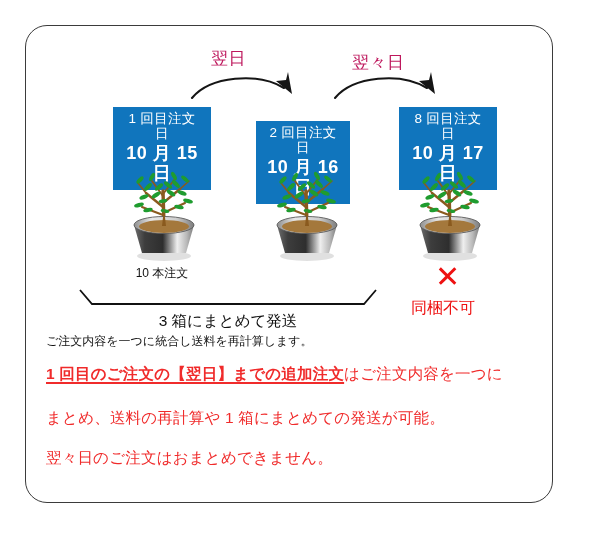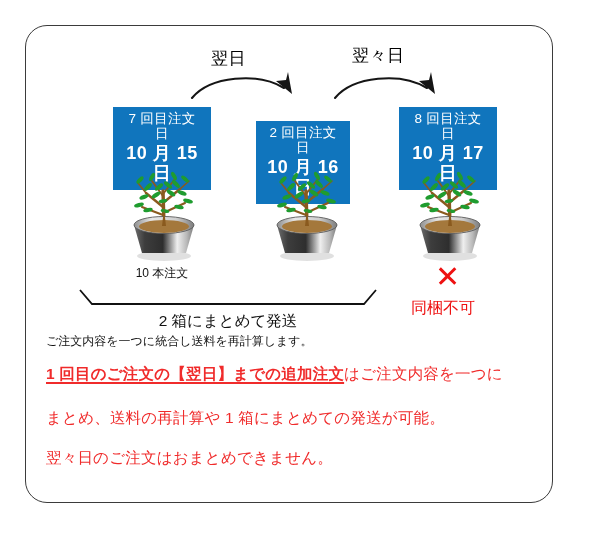--- a/index.html
+++ b/index.html
@@ -27,21 +27,21 @@
     height: 478px;
     border: 1.6px solid #3b3b3b;
     border-radius: 22px;
     box-sizing: border-box;
     background: #ffffff;
   }
   .arrow-label {
     position: absolute;
     font-size: 17px;
     font-weight: 400;
-    color: #000000;
+    color: #be185d;
     letter-spacing: 0.5px;
     white-space: nowrap;
   }
   .arrow-svg { position: absolute; }
 
   
   .chip {
     position: absolute;
     background: #1075bd;
     color: #ffffff;
@@ -131,28 +131,28 @@
 <div id="root">
 
   <div class="frame"></div>
 
   <div class="arrow-label" style="left:211px; top:47px;">翌日</div>
   <svg class="arrow-svg" style="left:188px; top:68px;" width="110" height="36" viewBox="0 0 110 36">
     <path d="M4,30 C 22,8 70,4 96,20" stroke="#151515" stroke-width="2.1" fill="none" stroke-linecap="round"></path>
     <path d="M104,26 L 88,13 L 98,12 L 100,4 Z" fill="#151515"></path>
   </svg>
 
-  <div class="arrow-label" style="left:352px; top:44px;">翌々日</div>
+  <div class="arrow-label" style="left:352px; top:51px;">翌々日</div>
   <svg class="arrow-svg" style="left:331px; top:68px;" width="110" height="36" viewBox="0 0 110 36">
     <path d="M4,30 C 22,8 70,4 96,20" stroke="#151515" stroke-width="2.1" fill="none" stroke-linecap="round"></path>
     <path d="M104,26 L 88,13 L 98,12 L 100,4 Z" fill="#151515"></path>
   </svg>
 
   <div class="chip" style="left:113px; top:107px; width:98px;">
-    <span class="chip-top">7 回目注文日</span>
+    <span class="chip-top">1 回目注文日</span>
     <span class="chip-date">10 月 15 日</span>
   </div>
 
   <div class="chip" style="left:256px; top:121px; width:94px;">
     <span class="chip-top">2 回目注文日</span>
     <span class="chip-date">10 月 16 日</span>
   </div>
 
   <div class="chip" style="left:399px; top:107px; width:98px;">
     <span class="chip-top">8 回目注文日</span>
@@ -332,21 +332,21 @@
 
   <div class="count-label" style="left:114px; top:265px; width:96px;">10 本注文</div>
 
   <div class="xmark" style="left:435px; top:262px;">✕</div>
   <div class="ng-label" style="left:411px; top:298px;">同梱不可</div>
 
   <svg class="bracket" style="left:78px; top:288px;" width="300" height="26" viewBox="0 0 300 26">
     <path d="M2,2 L14,16 L286,16 L298,2" stroke="#111" stroke-width="1.8" fill="none" stroke-linejoin="miter"></path>
   </svg>
 
-  <div class="bracket-caption" style="left:78px; top:311px; width:300px;">2 箱にまとめて発送</div>
+  <div class="bracket-caption" style="left:78px; top:311px; width:300px;">3 箱にまとめて発送</div>
 
   <div class="merge-note" style="left:46px; top:333px;">ご注文内容を一つに統合し送料を再計算します。</div>
 
   <div class="red-line" style="left:46px; top:364px;">
     <span class="red-strong">1 回目のご注文の【翌日】までの追加注文</span><span>はご注文内容を一つに</span>
   </div>
   <div class="red-line" style="left:46px; top:408px;">まとめ、送料の再計算や 1 箱にまとめての発送が可能。</div>
   <div class="red-line" style="left:46px; top:448px;">翌々日のご注文はおまとめできません。</div>
 
 </div>

